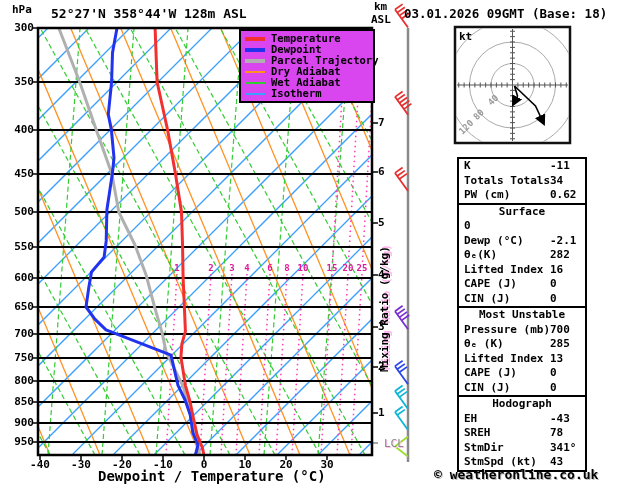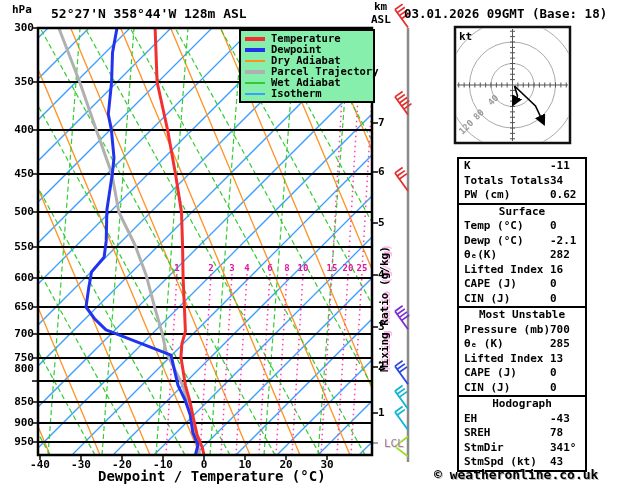--- a/index.html
+++ b/index.html
@@ -9,21 +9,21 @@
   .ttl{font-size:13px;font-weight:bold;letter-spacing:0px;white-space:pre;}
   .unit{font-size:11px;font-weight:bold;}
   .plab{font-size:11px;font-weight:bold;text-align:right;width:30px;}
   .tlab{font-size:11px;font-weight:bold;transform:translateX(-50%);}
   .klab{font-size:11px;font-weight:bold;}
   .mrlab{font-size:9px;font-weight:bold;color:#e0189a;transform:translateX(-50%);}
   .axis-title{font-size:14px;font-weight:bold;}
   .mix-axis{font-size:11px;font-weight:bold;transform:rotate(-90deg);transform-origin:left top;
             text-shadow:2px 2px 0 #ffb3ea;white-space:pre;}
   .lcl{font-size:11px;font-weight:normal;color:#8a8a8a;text-shadow:1px 1px 0 #ffc4ef;}
-  .legend{background:#86efac;border:2px solid #000;padding:2px 4px 2px 4px;}
+  .legend{background:#d946ef;border:2px solid #000;padding:2px 4px 2px 4px;}
   .legend-row{display:flex;align-items:center;height:11px;}
   .legend-swatch{width:20px;margin-right:6px;flex:0 0 auto;}
   .legend-label{font-size:10.5px;font-weight:bold;white-space:pre;line-height:11px;}
   .panel{border:2px solid #000;background:#fff;font-size:11px;font-weight:bold;}
   .psec{border-top:2px solid #000;padding:0 0 0 5px;}
   .psec:first-child{border-top:none;}
   .prow{display:flex;height:14.5px;line-height:14.5px;white-space:pre;}
   .prow .lbl{width:86px;flex:0 0 auto;}
   .prow .val{flex:1;}
   .ptitle{text-align:center;height:14.5px;line-height:14.5px;padding-right:5px;}
@@ -292,29 +292,29 @@
         <span class="legend-label">Temperature</span>
       </div>
       <div class="legend-row">
         <svg width="20" height="8" class="legend-swatch" style="position: static;">
           <line x1="0" y1="4" x2="20" y2="4" stroke="#2233ee" stroke-width="4"></line>
         </svg>
         <span class="legend-label">Dewpoint</span>
       </div>
       <div class="legend-row">
         <svg width="20" height="8" class="legend-swatch" style="position: static;">
+          <line x1="0" y1="4" x2="20" y2="4" stroke="#b0b0b0" stroke-width="4"></line>
+        </svg>
+        <span class="legend-label">Parcel Trajectory</span>
+      </div>
+      <div class="legend-row">
+        <svg width="20" height="8" class="legend-swatch" style="position: static;">
           <line x1="0" y1="4" x2="20" y2="4" stroke="#ff9122" stroke-width="2"></line>
         </svg>
         <span class="legend-label">Dry Adiabat</span>
-      </div>
-      <div class="legend-row">
-        <svg width="20" height="8" class="legend-swatch" style="position: static;">
-          <line x1="0" y1="4" x2="20" y2="4" stroke="#b0b0b0" stroke-width="4"></line>
-        </svg>
-        <span class="legend-label">Parcel Trajectory</span>
       </div>
       <div class="legend-row">
         <svg width="20" height="8" class="legend-swatch" style="position: static;">
           <line x1="0" y1="4" x2="20" y2="4" stroke="#33cc33" stroke-width="2"></line>
         </svg>
         <span class="legend-label">Wet Adiabat</span>
       </div>
       <div class="legend-row">
         <svg width="20" height="8" class="legend-swatch" style="position: static;">
           <line x1="0" y1="4" x2="20" y2="4" stroke="#3aa0ff" stroke-width="2"></line>
@@ -326,21 +326,21 @@
   <div class="abs hodo-kt" style="left:459px;top:30px;">kt</div>
 
   <div class="abs panel" style="left:457px;top:157px;width:126px;">
       <div class="psec">
         <div class="prow"><span class="lbl">K</span><span class="val">-11</span></div>
         <div class="prow"><span class="lbl">Totals Totals</span><span class="val">34</span></div>
         <div class="prow"><span class="lbl">PW (cm)</span><span class="val">0.62</span></div>
       </div>
       <div class="psec">
         <div class="ptitle">Surface</div>
-        <div class="prow"><span class="lbl">Temp (°C)</span><span class="val">0</span></div>
+        <div class="prow"><span class="val">0</span></div>
         <div class="prow"><span class="lbl">Dewp (°C)</span><span class="val">-2.1</span></div>
         <div class="prow"><span class="lbl">θₑ(K)</span><span class="val">282</span></div>
         <div class="prow"><span class="lbl">Lifted Index</span><span class="val">16</span></div>
         <div class="prow"><span class="lbl">CAPE (J)</span><span class="val">0</span></div>
         <div class="prow"><span class="lbl">CIN (J)</span><span class="val">0</span></div>
       </div>
       <div class="psec">
         <div class="ptitle">Most Unstable</div>
         <div class="prow"><span class="lbl">Pressure (mb)</span><span class="val">700</span></div>
         <div class="prow"><span class="lbl">θₑ (K)</span><span class="val">285</span></div>
@@ -362,21 +362,21 @@
 <div class="abs plab" style="left:4px;top:21px;">300</div>
     <div class="abs plab" style="left:4px;top:75px;">350</div>
     <div class="abs plab" style="left:4px;top:123px;">400</div>
     <div class="abs plab" style="left:4px;top:167px;">450</div>
     <div class="abs plab" style="left:4px;top:205px;">500</div>
     <div class="abs plab" style="left:4px;top:240px;">550</div>
     <div class="abs plab" style="left:4px;top:271px;">600</div>
     <div class="abs plab" style="left:4px;top:300px;">650</div>
     <div class="abs plab" style="left:4px;top:327px;">700</div>
     <div class="abs plab" style="left:4px;top:351px;">750</div>
-    <div class="abs plab" style="left:4px;top:362px;">800</div>
+    <div class="abs plab" style="left:4px;top:374px;">800</div>
     <div class="abs plab" style="left:4px;top:395px;">850</div>
     <div class="abs plab" style="left:4px;top:416px;">900</div>
     <div class="abs plab" style="left:4px;top:435px;">950</div>
     <div class="abs tlab" style="left:40px;top:458px;">-40</div>
     <div class="abs tlab" style="left:81px;top:458px;">-30</div>
     <div class="abs tlab" style="left:122px;top:458px;">-20</div>
     <div class="abs tlab" style="left:163px;top:458px;">-10</div>
     <div class="abs tlab" style="left:204px;top:458px;">0</div>
     <div class="abs tlab" style="left:245px;top:458px;">10</div>
     <div class="abs tlab" style="left:286px;top:458px;">20</div>

